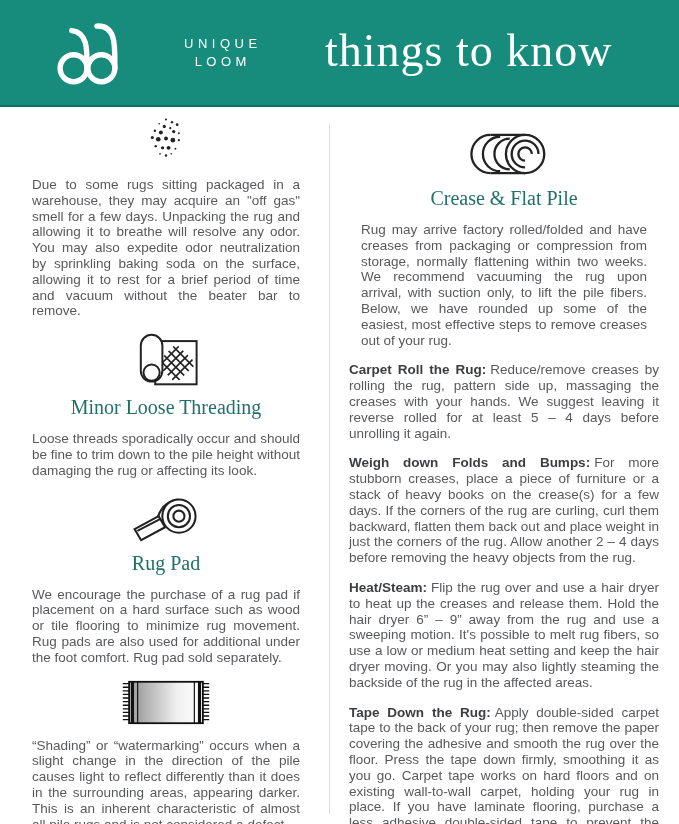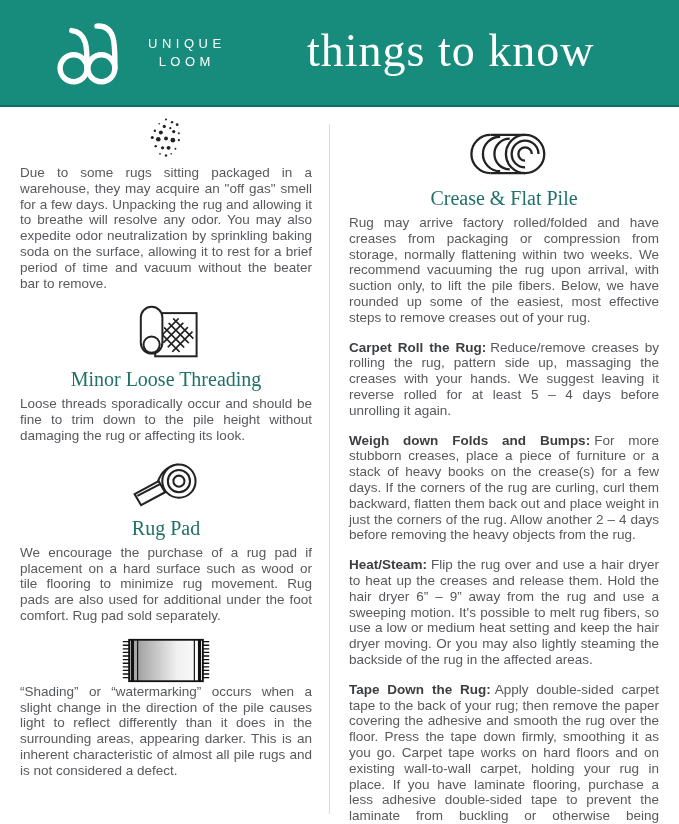--- a/index.html
+++ b/index.html
@@ -14,21 +14,21 @@
   html,body{margin:0;padding:0;}
   body{width:679px;height:824px;background:#ffffff;font-family:"Liberation Sans",sans-serif;}
   .page{position:relative;width:679px;height:824px;overflow:hidden;background:#fff;}
 
   
   .header{
     height:107px;background:var(--header-bg);
     border-bottom:2px solid var(--header-edge);
     display:flex;align-items:center;padding-left:54px;
   }
-  .brand{display:flex;align-items:center;}
+  .brand{display:flex;align-items:center;gap:36px;}
   .brand-mark{display:block;color:#ffffff;}
   .brand-text{margin-left:10px;display:flex;flex-direction:column;text-align:center;}
   .brand-text span{
     color:#ffffff;font-size:13px;letter-spacing:4.5px;line-height:18px;font-weight:400;
   }
   .page-title{
     flex:1;margin:0;text-align:center;color:#ffffff;
     font-family:"Liberation Serif",serif;font-weight:500;
     font-size:46px;letter-spacing:1px;line-height:1;
     padding-right:3px;padding-bottom:4px;
@@ -41,21 +41,21 @@
   .col-left{width:330px;padding:10px 18px 0 20px;}
   .col-right{width:349px;padding:22px 20px 0 19px;}
 
   .icon-row{display:flex;justify-content:center;align-items:flex-end;color:var(--icon-ink);}
   .section-heading{
     margin:8px 0 5px;text-align:center;
     font-family:"Liberation Serif",serif;font-weight:500;
     font-size:20px;line-height:1.15;color:var(--heading-teal);
   }
   .body-text{
-    margin:0;font-size:13.5px;line-height:15.8px;color:var(--body-text);
+    margin:12px;font-size:13.5px;line-height:15.8px;color:var(--body-text);
     text-align:justify;text-justify:inter-word;
   }
   .section{margin-bottom:13px;}
   .section:last-child{margin-bottom:0;}
   .tip{margin:14px 0 0;}
   .tip strong{color:#3D3E42;font-weight:700;margin-right:4px;}
 </style>
 </head>
 <body>
 

